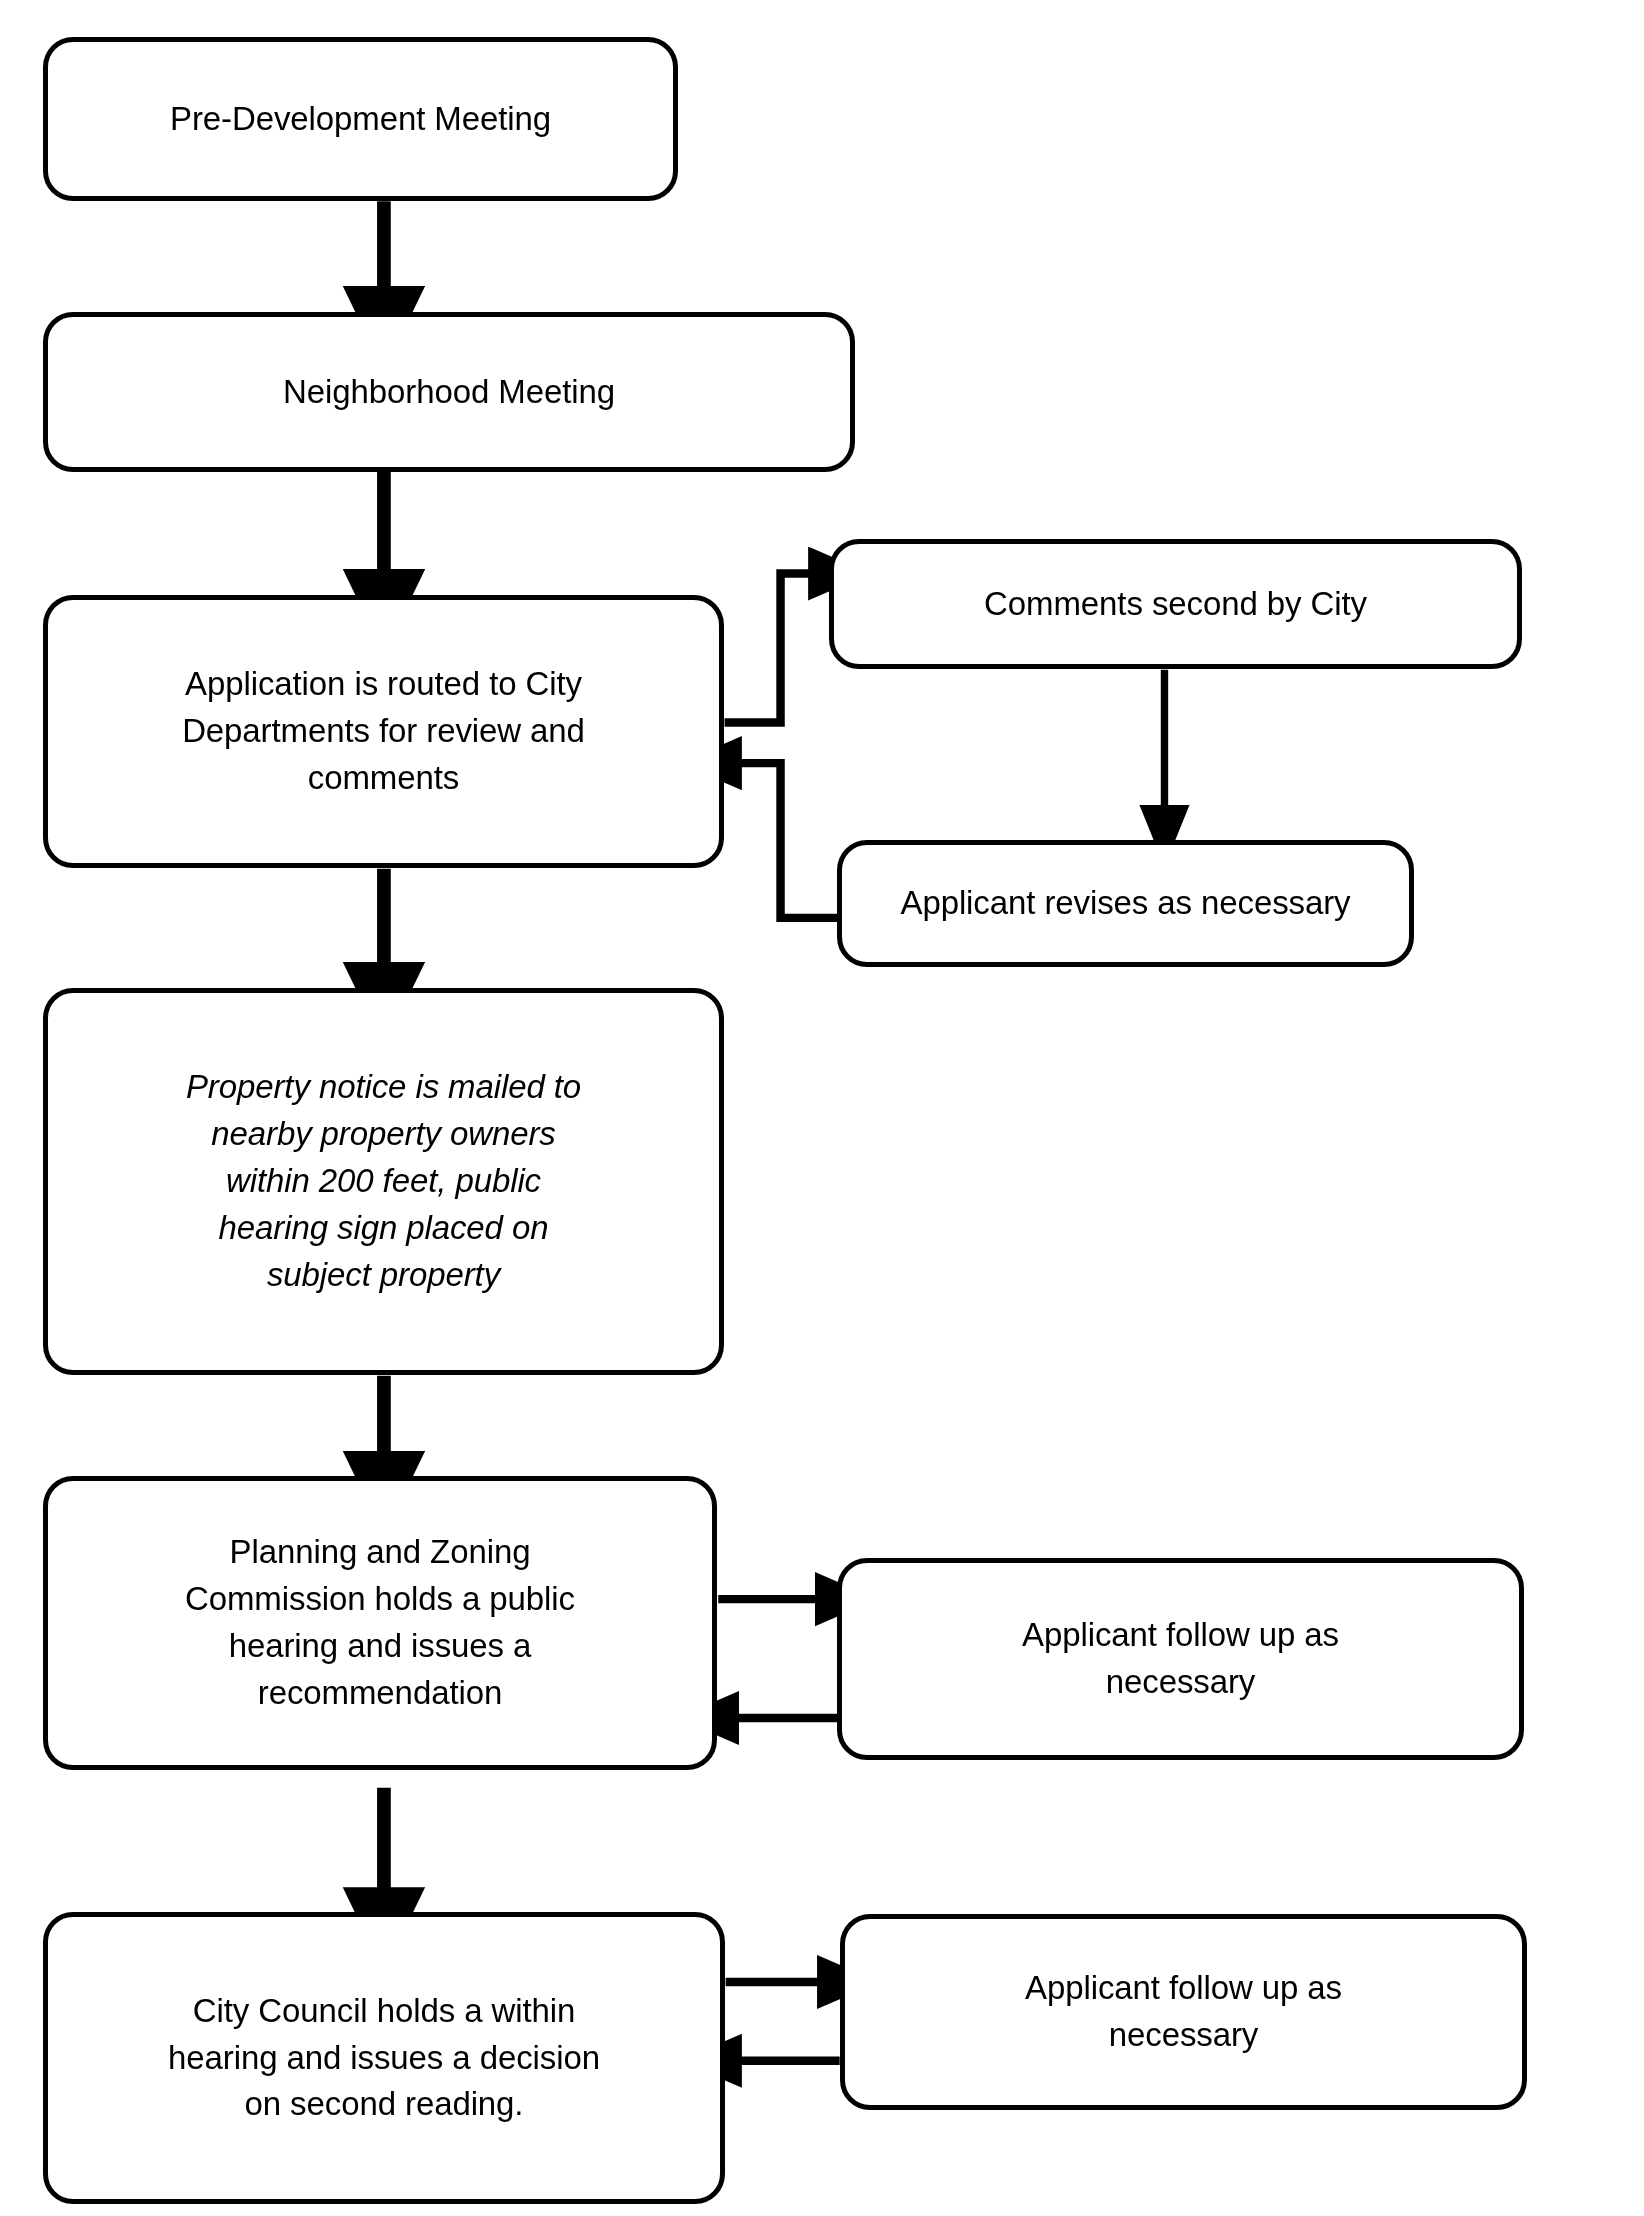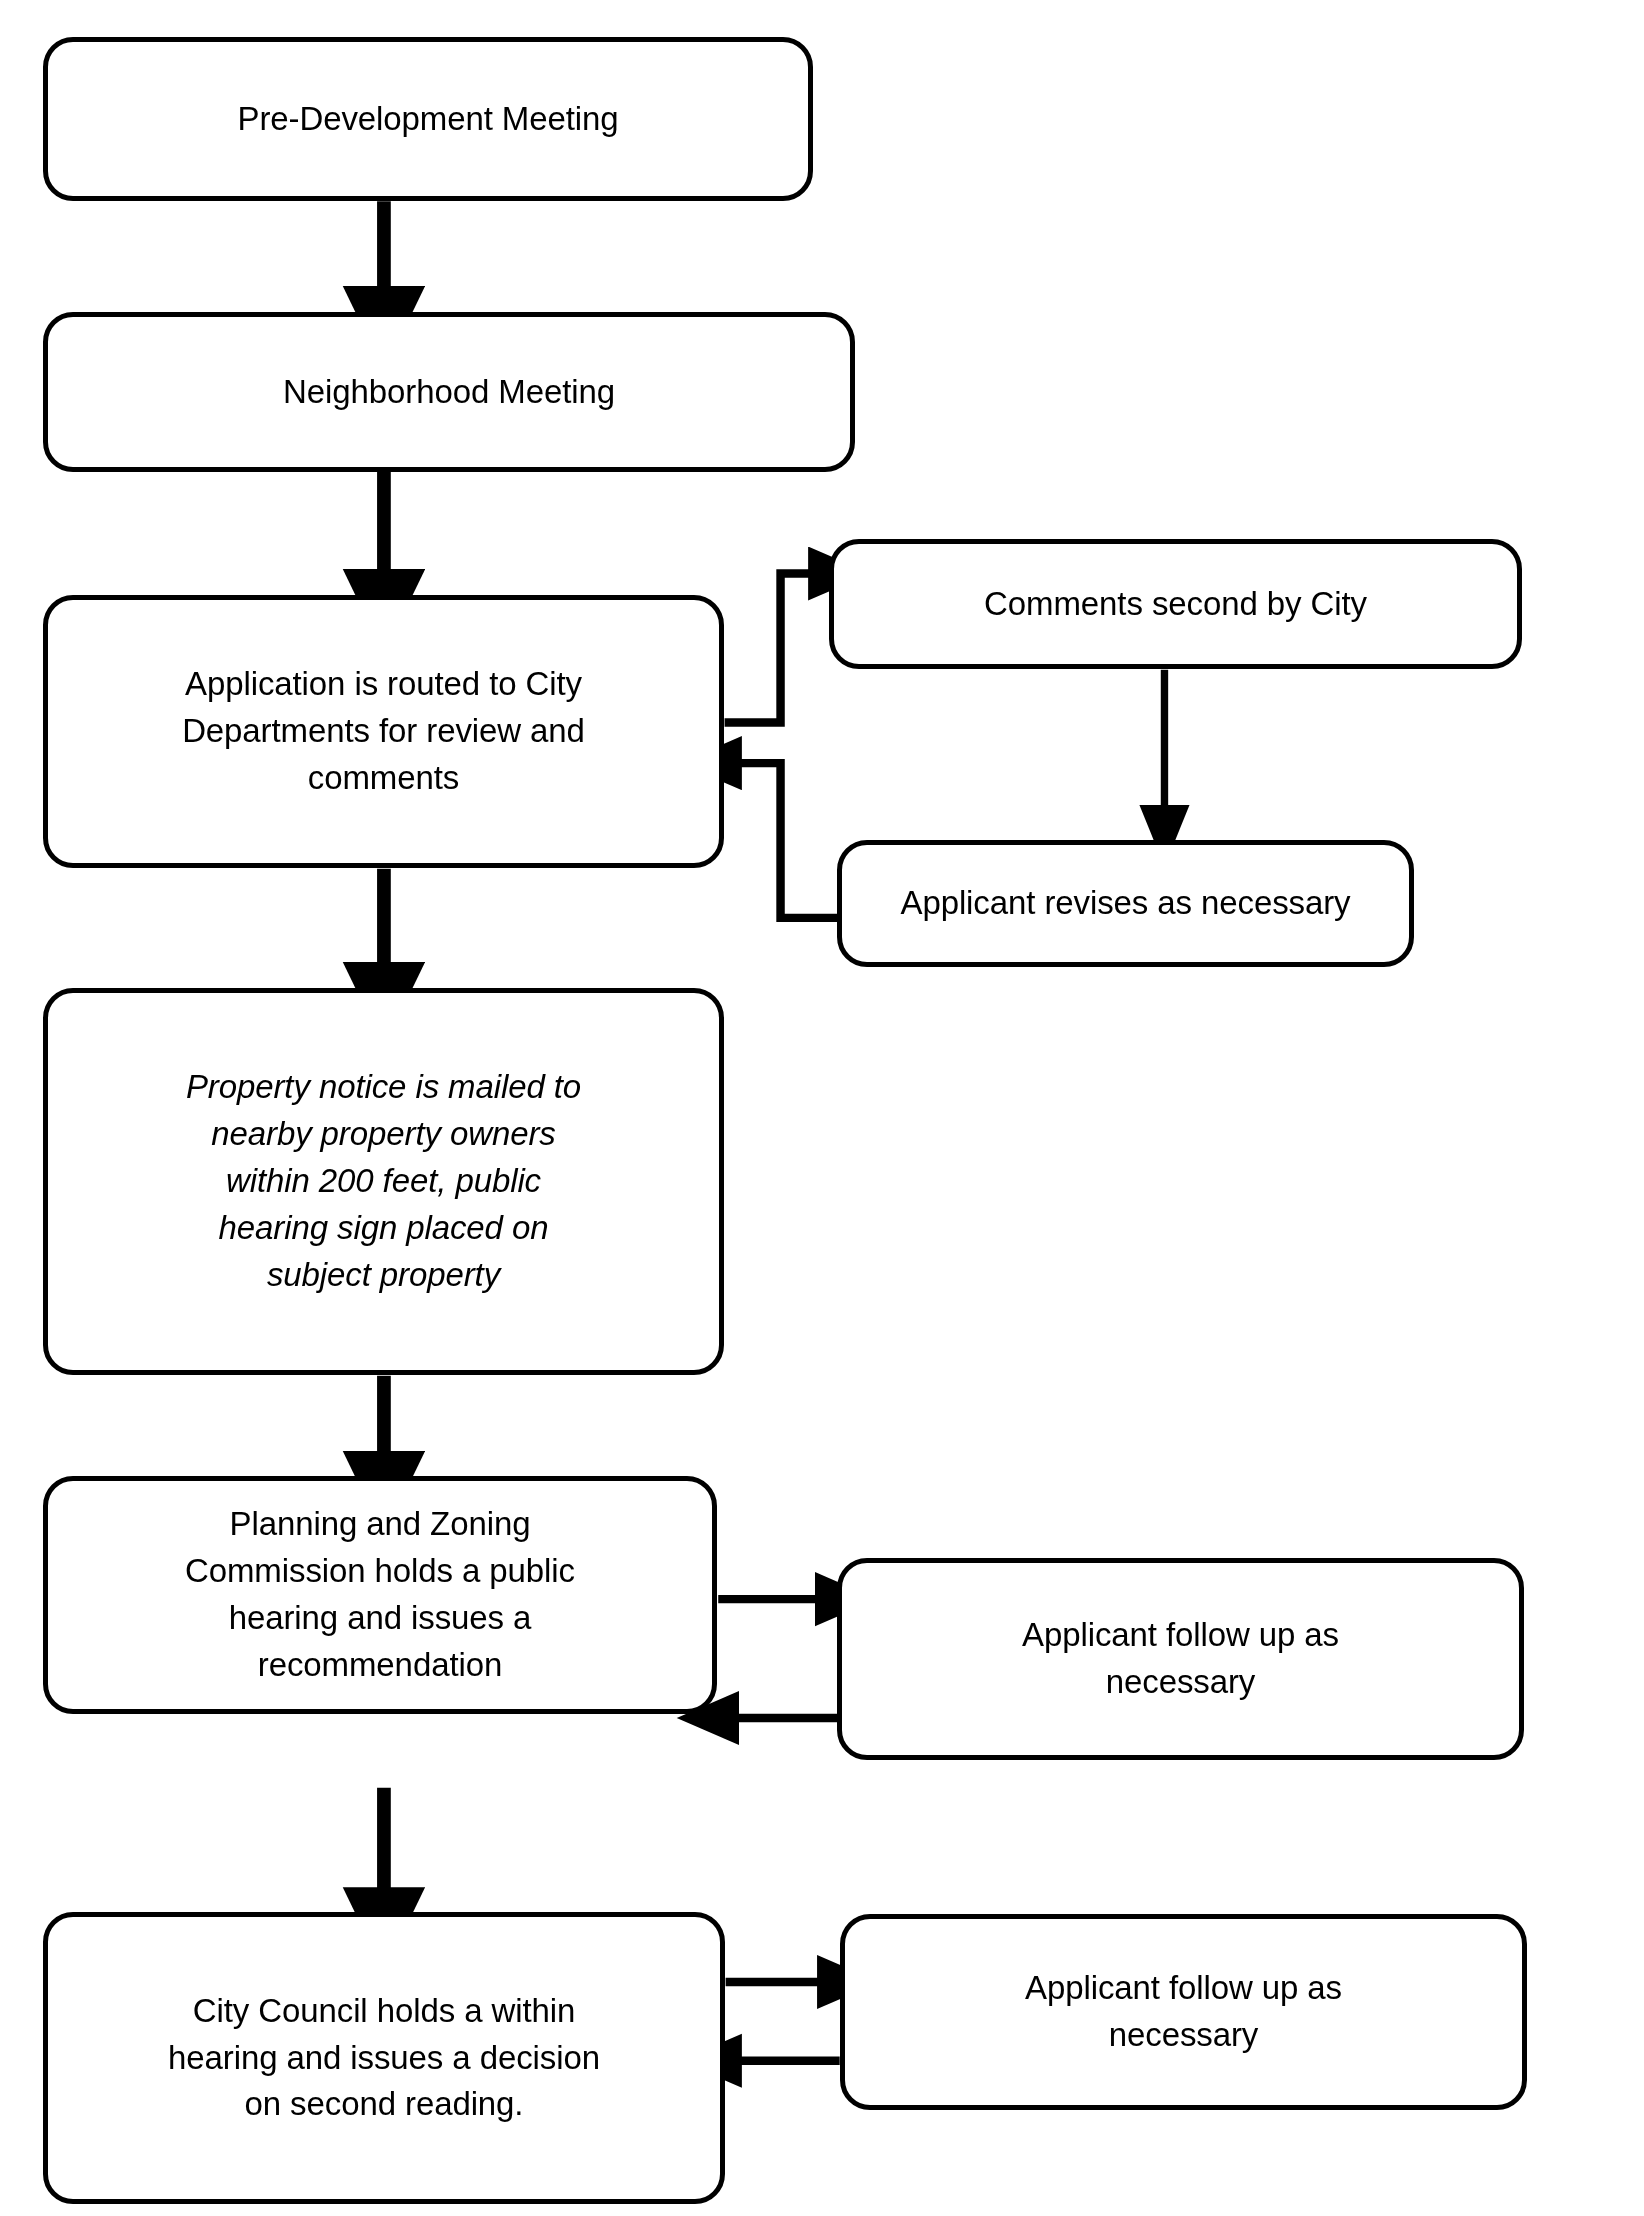--- a/index.html
+++ b/index.html
@@ -45,27 +45,27 @@
     padding: 0 13.7px;
     box-sizing: border-box;
     font-family: "Liberation Sans", sans-serif;
     font-size: 33px;
     line-height: 1.42;
     font-weight: 400;
     letter-spacing: -0.1px;
     white-space: pre-line;
   }
   
-  #node-pre-development-meeting { left: 43px;  top: 37px;   width: 770px; height: 164px; }
+  #node-pre-development-meeting { left: 43px;  top: 37px;   width: 635px; height: 164px; }
   #node-neighborhood-meeting    { left: 43px;  top: 312px;  width: 812px; height: 160px; }
   #node-application-routed      { left: 43px;  top: 595px; width: 681px; height: 273px; }
   #node-comments-issued         { left: 829px;top: 539px; width: 693px; height: 130px; }
   #node-applicant-revises       { left: 837px;top: 840px; width: 577px; height: 127px; }
   #node-property-notice         { left: 43px;  top: 988px; width: 681px; height: 387px; font-style: italic; }
-  #node-planning-zoning         { left: 43px;  top: 1476px; width: 674px; height: 238px; }
+  #node-planning-zoning         { left: 43px;  top: 1476px; width: 674px; height: 294px; }
   #node-applicant-followup-pz   { left: 837px;top: 1558px; width: 687px; height: 202px; }
   #node-city-council            { left: 43px;  top: 1912px; width: 682px; height: 292px; }
   #node-applicant-followup-cc   { left: 840px;top: 1914px; width: 687px; height: 196px; }
 </style>
 </head>
 <body>
 
 <div id="canvas">
 
   <svg id="edges" viewBox="0 0 3113 4196" width="1644" height="2216" xmlns="http://www.w3.org/2000/svg">

